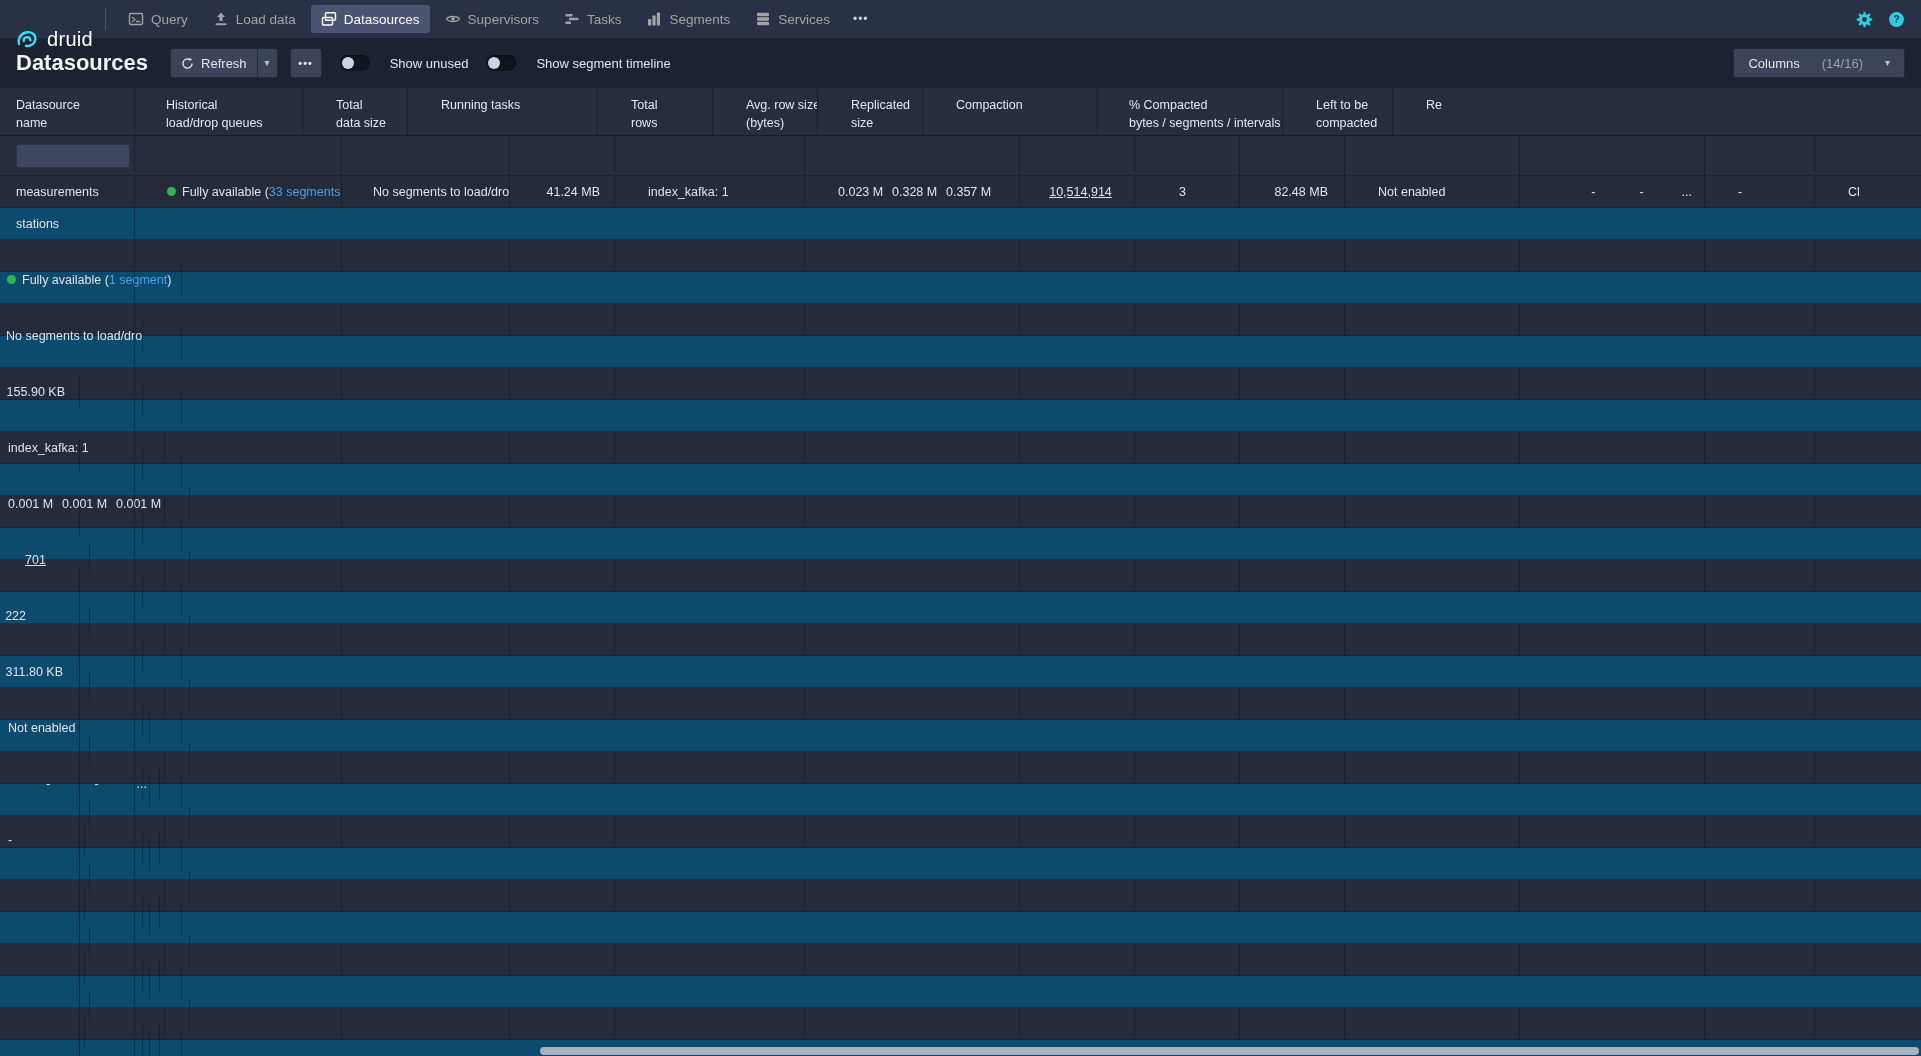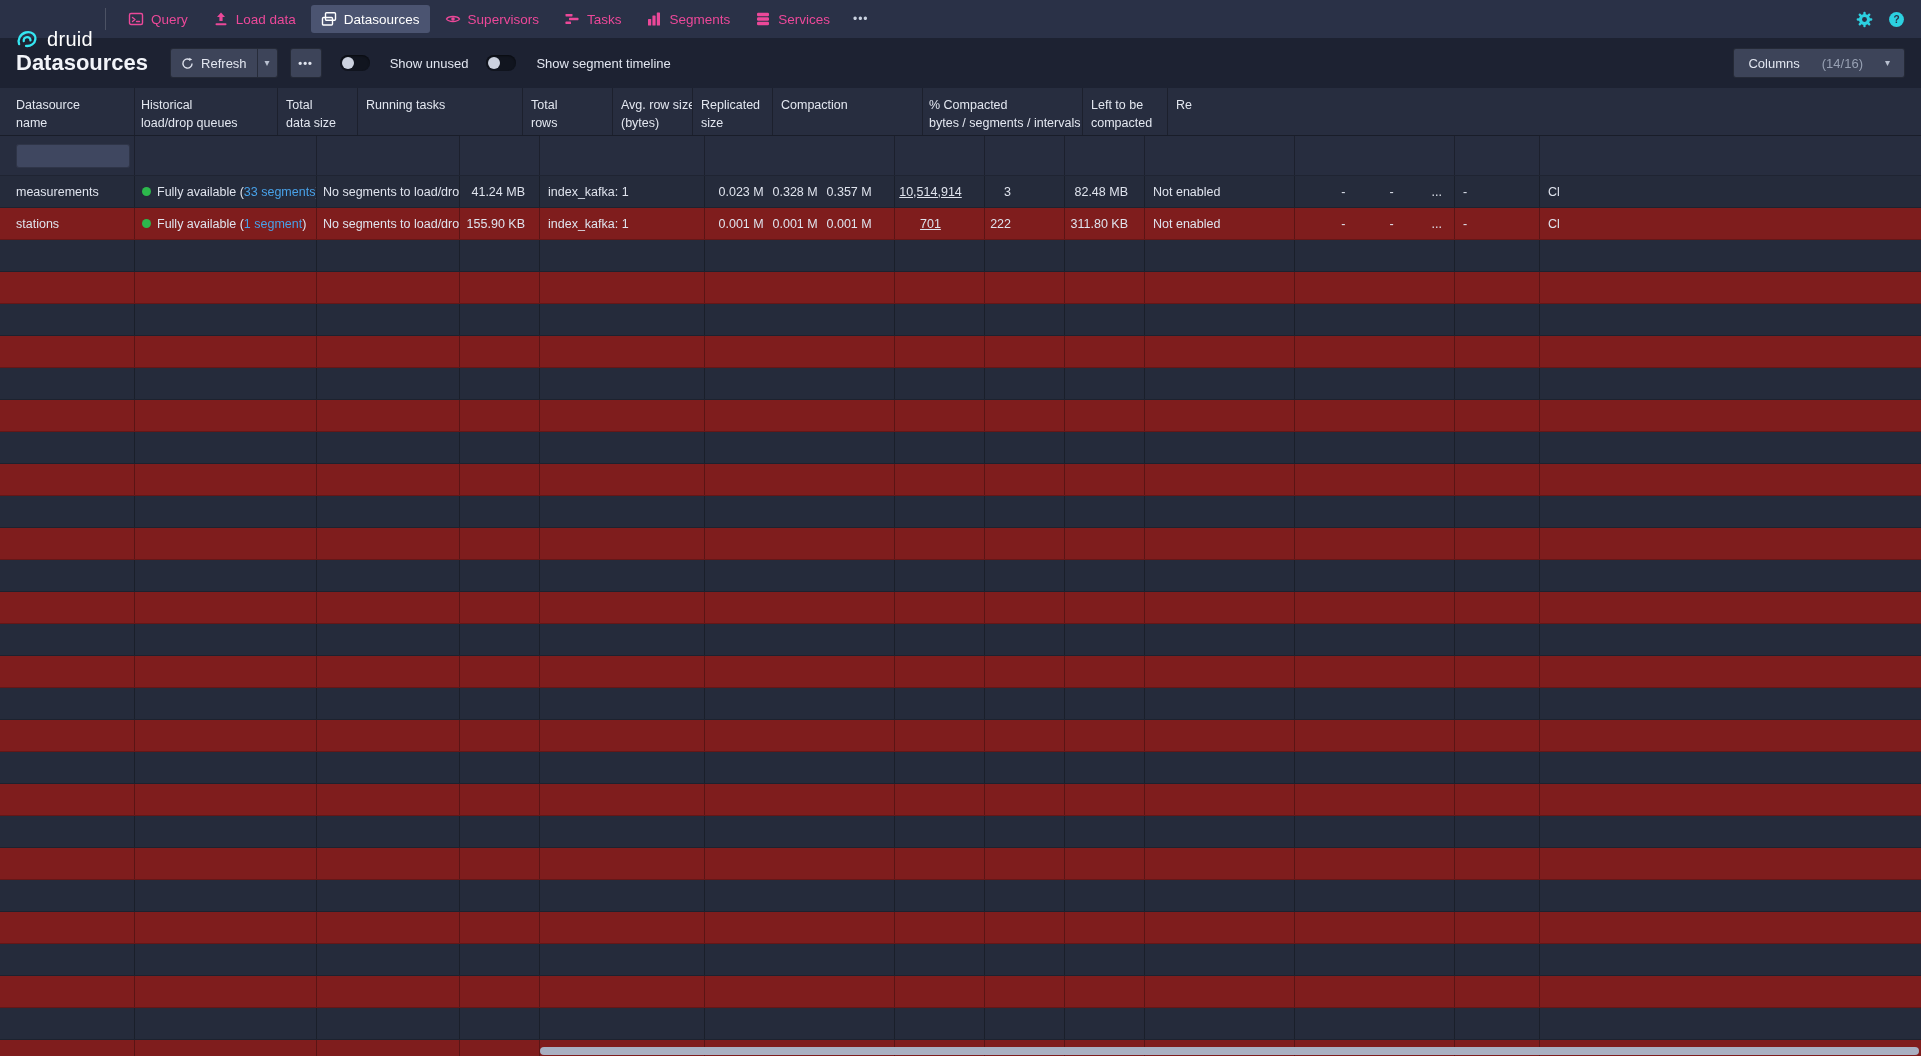--- a/index.html
+++ b/index.html
@@ -6,21 +6,21 @@
   html,body { width:1921px; height:1056px; overflow:hidden; background:#1d2232;
     font-family:"Liberation Sans","DejaVu Sans",sans-serif; color:#dfe3ed; }
 
   
   .topnav { height:38px; background:#2a3147; display:flex; align-items:center; padding:0 14px; }
   .brand { display:flex; align-items:center; gap:7px; cursor:pointer;margin-top:40px; }
   .brand-name { color:#ffffff; font-size:20px; font-weight:500; letter-spacing:.3px; line-height:1; }
   .nav-divider { width:1px; height:22px; background:rgba(255,255,255,.16); margin:0 12px; }
   .nav-items { display:flex; align-items:center; gap:5px; }
   .nav-item { display:flex; align-items:center; gap:7px; padding:6px 10px; border-radius:3px;
-    color:#ec4899; font-size:13.5px; cursor:pointer; white-space:nowrap; }
+    color:#a3a3a3; font-size:13.5px; cursor:pointer; white-space:nowrap; }
   .nav-item.active { background:#4b5471; color:#fff; }
   .nav-more { padding:6px 8px; color:#c9d1df; font-size:12px; letter-spacing:1px; cursor:pointer; }
   .topnav-right { margin-left:auto; display:flex; align-items:center; gap:15px; padding-right:2px; }
   .icon-btn { cursor:pointer; display:flex; align-items:center; }
 
   
   .page-header { height:50px; display:flex; align-items:center; padding:0 16px; background:#1d2232; }
   .page-title { font-size:22px; font-weight:700; color:#f2f4f9; margin-right:22px; }
   .btn { background:#3d4459; border:1px solid rgba(0,0,0,.38); border-radius:3px; height:30px;
     display:flex; align-items:center; color:#e2e6f0; font-size:13px; cursor:pointer;justify-content:center; }
@@ -32,35 +32,35 @@
   .switch { width:30px; height:16px; border-radius:9px; background:#11151f;
     box-shadow:inset 0 1px 2px rgba(0,0,0,.5); position:relative; flex:0 0 auto; }
   .switch::after { content:""; position:absolute; left:2px; top:2px; width:12px; height:12px;
     border-radius:50%; background:#ccd2df; }
   .columns-btn { margin-left:auto; padding:0 4px; }
   .columns-btn .seg { gap:22px; }
   .muted { color:#97a0b3; }
 
   
   .table { width:100%; }
-  .trow { display:flex; width:100%; border-bottom:1px solid rgba(0,0,0,.2); }
+  .trow { display:flex; width:100%; border-bottom:1px solid rgba(0,0,0,.2);gap:25px; }
   .thead { height:48px; background:#272d3f; border-bottom:1px solid rgba(0,0,0,.35); }
   .tfilter { height:40px; background:#272d3f; }
   .drow { height:32px; font-size:12.5px; }
   .stripe-a { background:#252b3b; }
-  .stripe-b { background:#7f1d1d; }
+  .stripe-b { background:#0c4a6e;flex-direction:column; }
 
   .cell { flex:0 0 auto; height:100%; display:flex; align-items:center;
     border-right:1px solid rgba(0,0,0,.28); padding:0 8px; overflow:hidden; white-space:nowrap; }
   .c1 { width:135px; padding-left:16px; }
   .c2 { width:182px; padding-left:7px; padding-right:2px; }
   .c3 { width:143px; padding-left:6px; padding-right:0; }
   .c4 { width:80px; }
   .c5 { width:165px; }
-  .c6 { width:190px;justify-content:center; }
+  .c6 { width:190px; }
   .c7 { width:90px; }
   .c8 { width:80px; }
   .c9 { width:80px; }
   .c10 { width:150px; }
   .c11 { width:160px; padding-left:6px; }
   .c12 { width:85px; }
   .c13 { flex:1 1 auto; min-width:0; border-right:none; }
 
   .drow .c4 { justify-content:flex-end; padding-right:14px; }
   .drow .c7 { justify-content:center; padding-right:26px;text-decoration:underline; }

